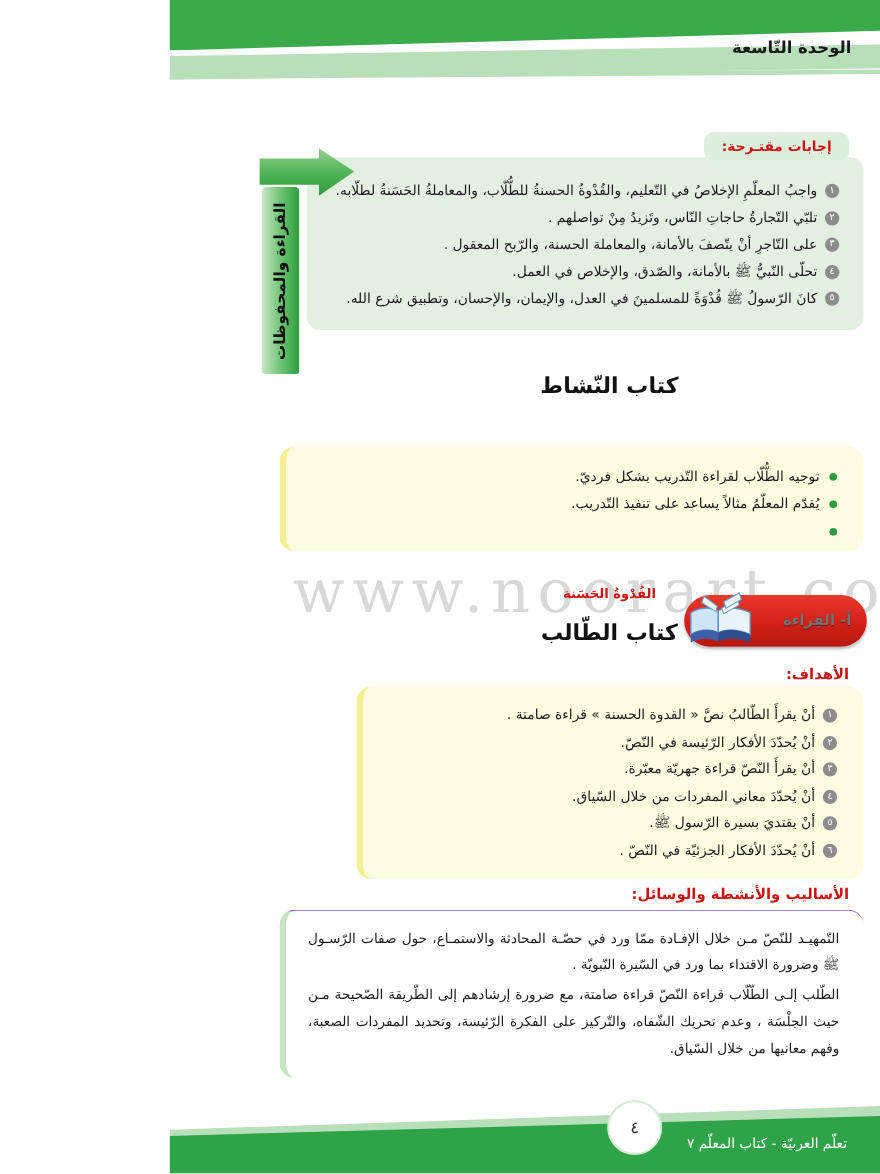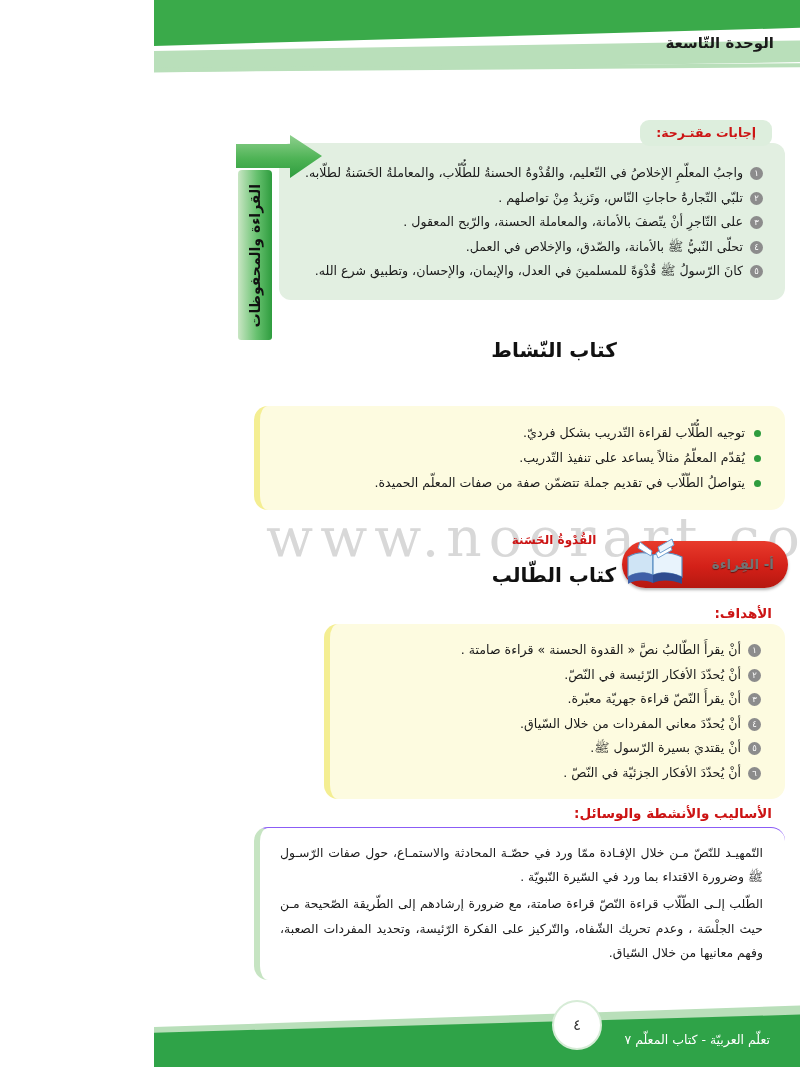--- a/index.html
+++ b/index.html
@@ -291,21 +291,20 @@
         <li>
           <span class="dot-badge"></span>
           <span class="li-text">توجيه الطُّلّاب لقراءة التّدريب بشكل فرديّ.</span>
         </li>
         <li>
           <span class="dot-badge"></span>
           <span class="li-text">يُقدّم المعلّمُ مثالاً يساعد على تنفيذ التّدريب.</span>
         </li>
         <li>
           <span class="dot-badge"></span>
-          <span class="li-text">يتواصلُ الطّلّاب في تقديم جملة تتضمّن صفة من صفات المعلّم الحميدة.</span>
         </li>
       </ul>
   </div>
 
   <div class="watermark">www.noorart.com</div>
 
   <div class="red-lesson-title">القُدْوةُ الحَسَنة</div>
   <div class="center-heading h-student-book">كتاب الطّالب</div>
 
   <div class="read-badge"></div>

